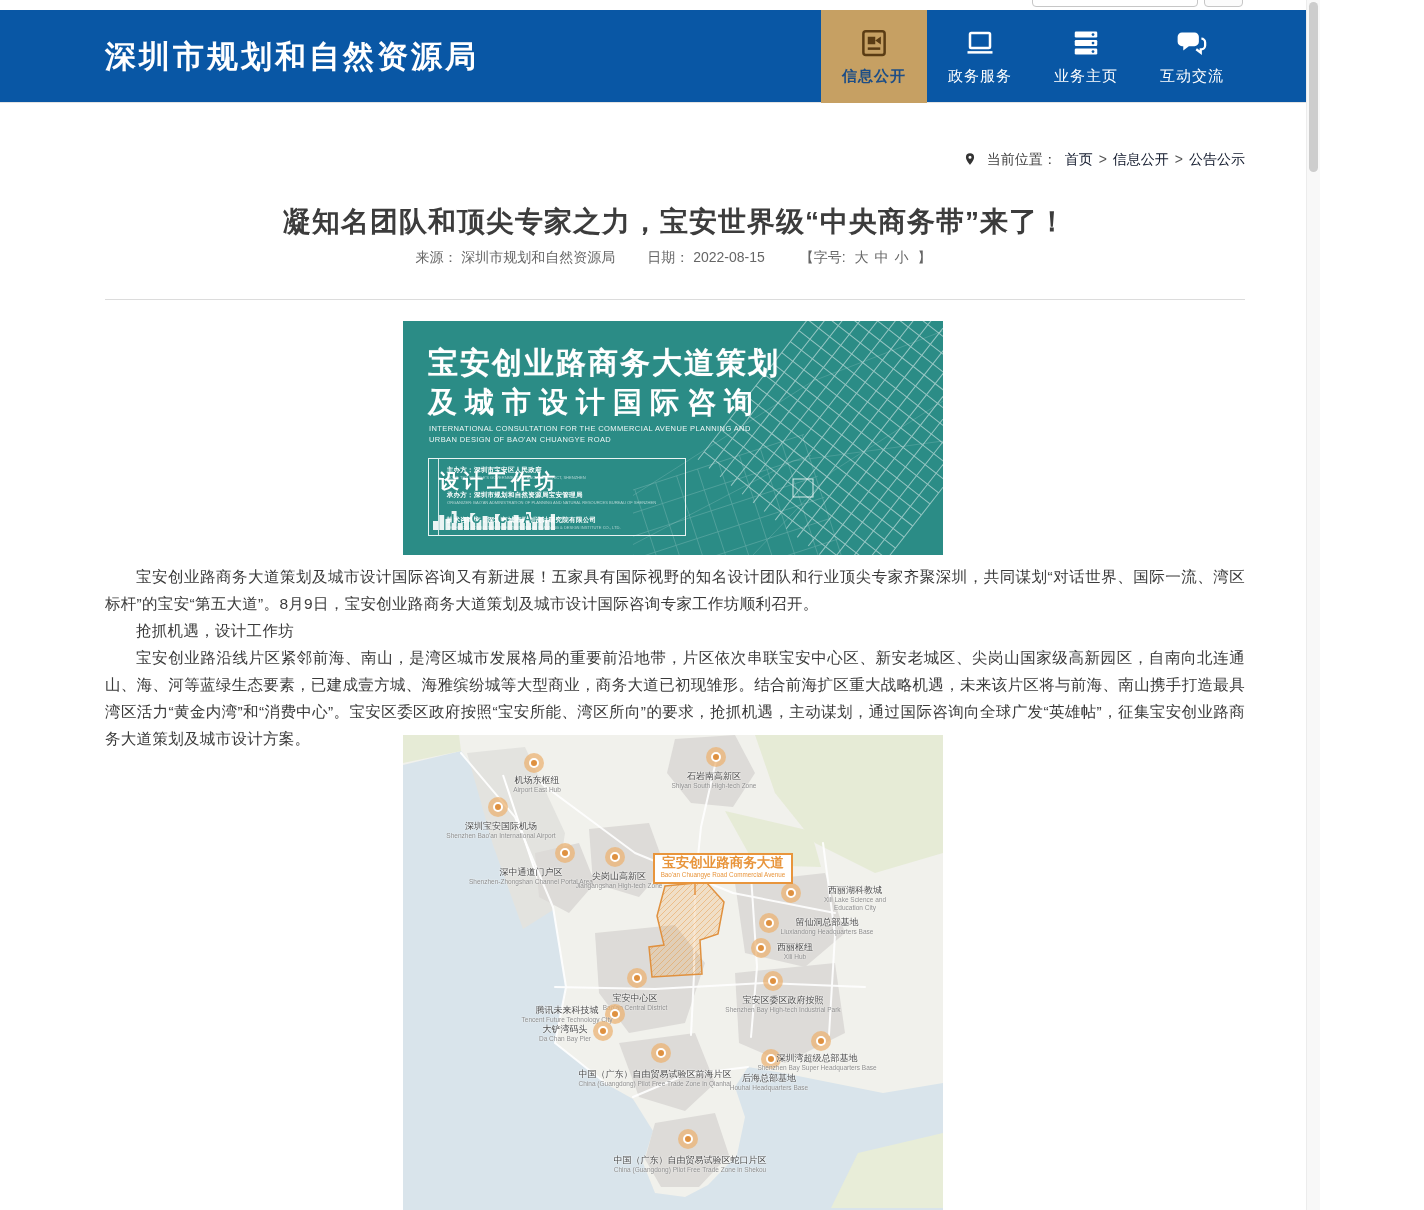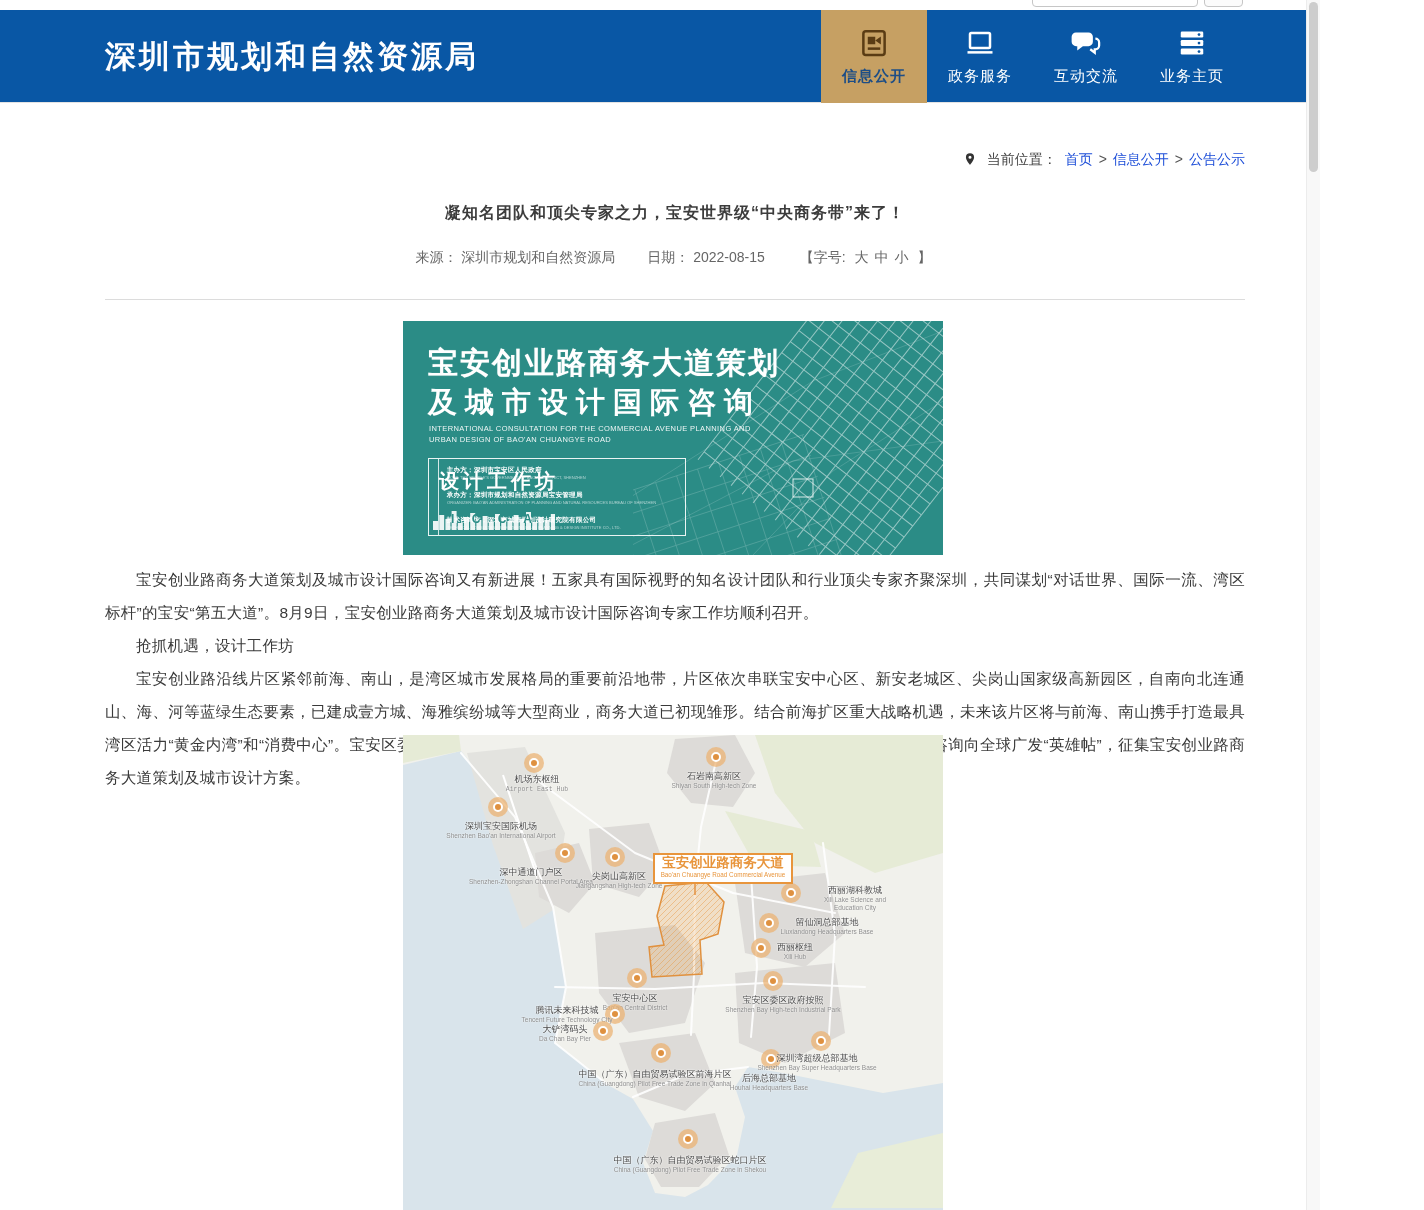--- a/index.html
+++ b/index.html
@@ -29,27 +29,27 @@
   .nav-tab .ic svg{width:30px;height:30px;display:block;}
   .nav-tab .lb{font-size:15px;letter-spacing:1px;}
   .nav-tab.active{background:var(--tan);}
   .nav-tab.active .lb{color:#1c4d86;font-weight:bold;}
   .nav-tab.active .ic{color:#5a3c14;}
   .nav-tab .ic{color:#fff;}
 
   
   .crumb{position:absolute;top:151px;left:105px;width:1140px;text-align:right;font-size:14px;color:#444;}
   .crumb .pin{display:inline-block;width:14px;height:14px;vertical-align:-2px;margin-right:10px;}
-  .crumb a{color:#1d4ed8;text-decoration:none;cursor:pointer;}
+  .crumb a{color:#0f172a;text-decoration:none;cursor:pointer;}
   .crumb .sep{margin:0 6px;color:#555;}
   .crumb .pref{margin-right:8px;text-align:center;}
 
   
   .art-title{position:absolute;top:203px;left:105px;width:1140px;text-align:center;
-    font-size:16px;font-weight:700;color:#3c3c3c;letter-spacing:1px;}
+    font-size:28px;font-weight:700;color:#3c3c3c;letter-spacing:1px;}
   .art-meta{position:absolute;top:249px;left:105px;width:1140px;text-align:center;
     font-size:14px;color:var(--meta);}
   .art-meta .seg{margin:0 14px;}
   .art-meta .fsz span{cursor:pointer;margin:0 3px;}
   .divider{position:absolute;top:299px;left:105px;width:1140px;height:1px;background:#dcdcdc;}
 
   
   .banner{position:absolute;top:321px;left:403px;width:540px;height:234px;background:var(--teal);
     overflow:hidden;color:#fff;}
   .bn-t1{position:absolute;left:25px;top:22px;font-size:30px;font-weight:700;letter-spacing:2px;
@@ -62,21 +62,21 @@
   .wk-sky{position:absolute;left:4px;bottom:5px;width:122px;height:30px;}
   .wk-acr{position:absolute;left:0;bottom:9px;width:132px;text-align:center;font-size:12px;font-weight:700;
     letter-spacing:7px;color:var(--teal);}
   .wk-right{flex:1;padding:7px 6px 5px 8px;display:flex;flex-direction:column;justify-content:space-between;}
   .credit .c1{font-size:6.5px;font-weight:700;white-space:nowrap;letter-spacing:.3px;}
   .credit .c2{font-size:4.5px;opacity:.6;white-space:nowrap;transform-origin:left top;transform:scale(.9);}
   .bn-art{position:absolute;right:0;top:0;}
 
   
   .art-body{position:absolute;top:563px;left:105px;width:1140px;font-size:15.5px;color:#3a3a3a;
-    line-height:33px;text-align:justify;letter-spacing:.3px;}
+    line-height:27px;text-align:justify;letter-spacing:.3px;}
   .art-body p{text-indent:2em;}
 
   
   .map{position:absolute;top:735px;left:403px;width:540px;height:475px;background:#d9e4eb;overflow:hidden;}
   .map svg.base{position:absolute;left:0;top:0;}
   .mk{position:absolute;width:10px;height:10px;margin-left:-5px;margin-top:-5px;border-radius:50%;
     background:#df9140;border:2px solid #fff;box-shadow:0 0 0 5px rgba(236,177,112,.72);}
   .mk-label{position:absolute;transform:translateX(-50%);text-align:center;pointer-events:none;}
   .mk-label .zh{display:block;font-size:9px;color:#4a4a4a;white-space:nowrap;line-height:1.25;text-shadow:0 0 2px #fff,0 0 2px #fff;}
   .mk-label .en{display:block;font-size:6.5px;color:#8f8f8f;line-height:1.25;max-width:180px;margin:0 auto;text-shadow:0 0 2px #fff;}
@@ -112,46 +112,46 @@
           <span class="lb">信息公开</span>
         </div>
         <div class="nav-tab">
           <span class="ic">
             <svg viewBox="0 0 24 24">
               <rect x="4" y="4" width="16" height="12" rx="1" fill="none" stroke="currentColor" stroke-width="2"></rect>
               <path d="M2 18.5 h20 v2 h-20 z" fill="currentColor"></path>
             </svg>
           </span>
           <span class="lb">政务服务</span>
-        </div>
-        <div class="nav-tab">
-          <span class="ic">
-            <svg viewBox="0 0 24 24">
-              <path d="M4 3.5 h10 a3.5 3.5 0 0 1 3.5 3.5 v4 a3.5 3.5 0 0 1 -3.5 3.5 h-4.5 l-4.5 3.5 v-3.5 h-1 a3.5 3.5 0 0 1 -3.5 -3.5 v-4 a3.5 3.5 0 0 1 3.5 -3.5 z" fill="currentColor"></path>
-              <path d="M19.5 8.5 a3 3 0 0 1 3 3 v2.5 a3 3 0 0 1 -3 3 h-.5 v2.8 l-3.6 -2.8" fill="none" stroke="currentColor" stroke-width="1.8"></path>
-            </svg>
-          </span>
-          <span class="lb">互动交流</span>
         </div>
         <div class="nav-tab">
           <span class="ic">
             <svg viewBox="0 0 24 24">
               <g fill="currentColor">
                 <rect x="3" y="2.8" width="18" height="4.8" rx="1"></rect>
                 <rect x="3" y="9.6" width="18" height="4.8" rx="1"></rect>
                 <rect x="3" y="16.4" width="18" height="4.8" rx="1"></rect>
               </g>
               <g fill="var(--blue)">
                 <circle cx="17.6" cy="5.2" r="1.1"></circle>
                 <circle cx="17.6" cy="12" r="1.1"></circle>
                 <circle cx="17.6" cy="18.8" r="1.1"></circle>
               </g>
             </svg>
           </span>
           <span class="lb">业务主页</span>
+        </div>
+        <div class="nav-tab">
+          <span class="ic">
+            <svg viewBox="0 0 24 24">
+              <path d="M4 3.5 h10 a3.5 3.5 0 0 1 3.5 3.5 v4 a3.5 3.5 0 0 1 -3.5 3.5 h-4.5 l-4.5 3.5 v-3.5 h-1 a3.5 3.5 0 0 1 -3.5 -3.5 v-4 a3.5 3.5 0 0 1 3.5 -3.5 z" fill="currentColor"></path>
+              <path d="M19.5 8.5 a3 3 0 0 1 3 3 v2.5 a3 3 0 0 1 -3 3 h-.5 v2.8 l-3.6 -2.8" fill="none" stroke="currentColor" stroke-width="1.8"></path>
+            </svg>
+          </span>
+          <span class="lb">互动交流</span>
         </div>
       </div>
   </div>
 
   <div class="crumb">
     <span class="pin">
       <svg viewBox="0 0 24 24" width="14" height="14">
           <path d="M12 2a7 7 0 0 0-7 7c0 5 7 13 7 13s7-8 7-13a7 7 0 0 0-7-7zm0 9.6a2.6 2.6 0 1 1 0-5.2 2.6 2.6 0 0 1 0 5.2z" fill="#333"></path>
         </svg>
     </span><span class="pref">当前位置：</span><span id="crumb-items"><a>首页</a><span class="sep">&gt;</span><a>信息公开</a><span class="sep">&gt;</span><a>公告公示</a></span>
@@ -327,21 +327,21 @@
         <path d="M230,362 L282,340 L345,332"></path>
         <path d="M420,108 L432,200 L426,300"></path>
       </g>
 
       <path id="zone" d="M262,151 L303,147 L321,167 L315,199 L297,205 L299,239 L249,242 L246,212 L261,210 L254,181 Z" fill="rgba(236,160,70,0.22)" stroke="#e0913f" stroke-width="1.5"></path>
       <path d="M262,151 L303,147 L321,167 L315,199 L297,205 L299,239 L249,242 L246,212 L261,210 L254,181 Z" fill="url(#hatch)" opacity="0.55"></path>
       <line x1="292" y1="149" x2="292" y2="160" stroke="#e0913f" stroke-width="1.5"></line>
     </svg>
     <div id="map-markers" style="position:absolute;left:0;top:0;width:540px;height:475px;">
         <div class="mk" style="left: 131px; top: 28px;"></div>
-        <div class="mk-label" style="left: 134px; top: 40px; font-family: Liberation Mono, monospace;">
+        <div class="mk-label" style="left: 134px; top: 40px;">
           <span class="zh">机场东枢纽</span>
           <span class="en">Airport East Hub</span>
         </div>
         <div class="mk" style="left: 95px; top: 72px;"></div>
         <div class="mk-label" style="left: 98px; top: 86px;">
           <span class="zh">深圳宝安国际机场</span>
           <span class="en">Shenzhen Bao'an International Airport</span>
         </div>
         <div class="mk" style="left: 313px; top: 22px;"></div>
         <div class="mk-label" style="left: 311px; top: 36px;">

